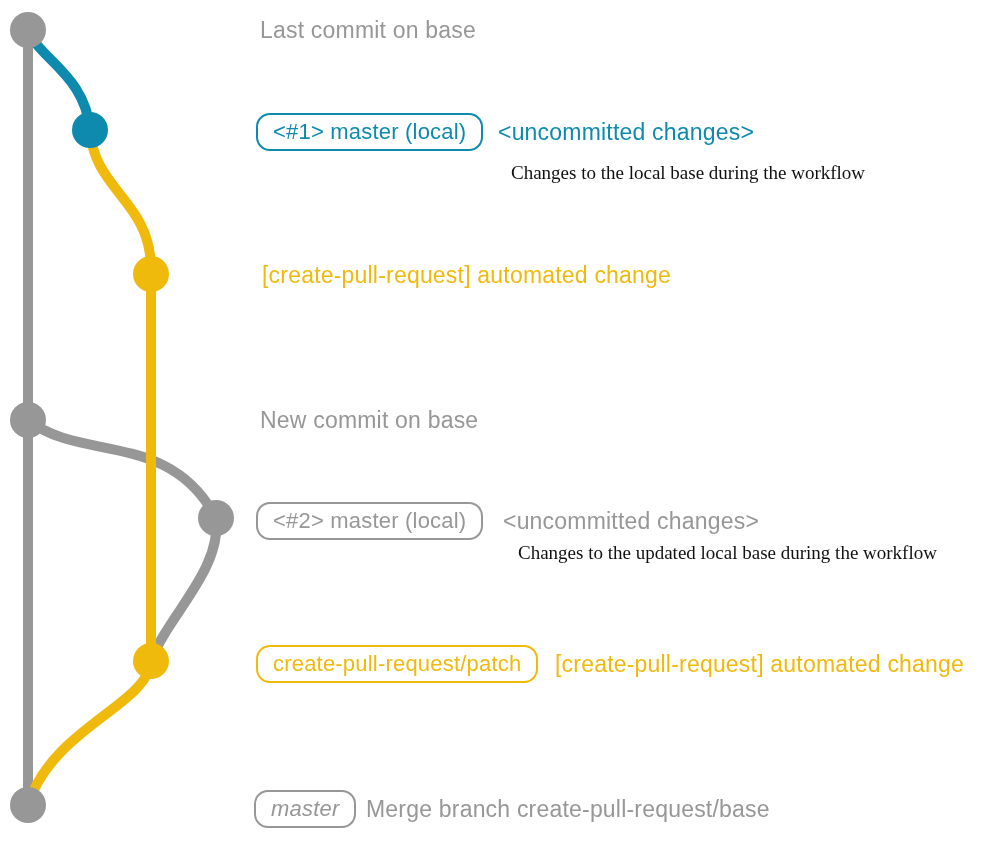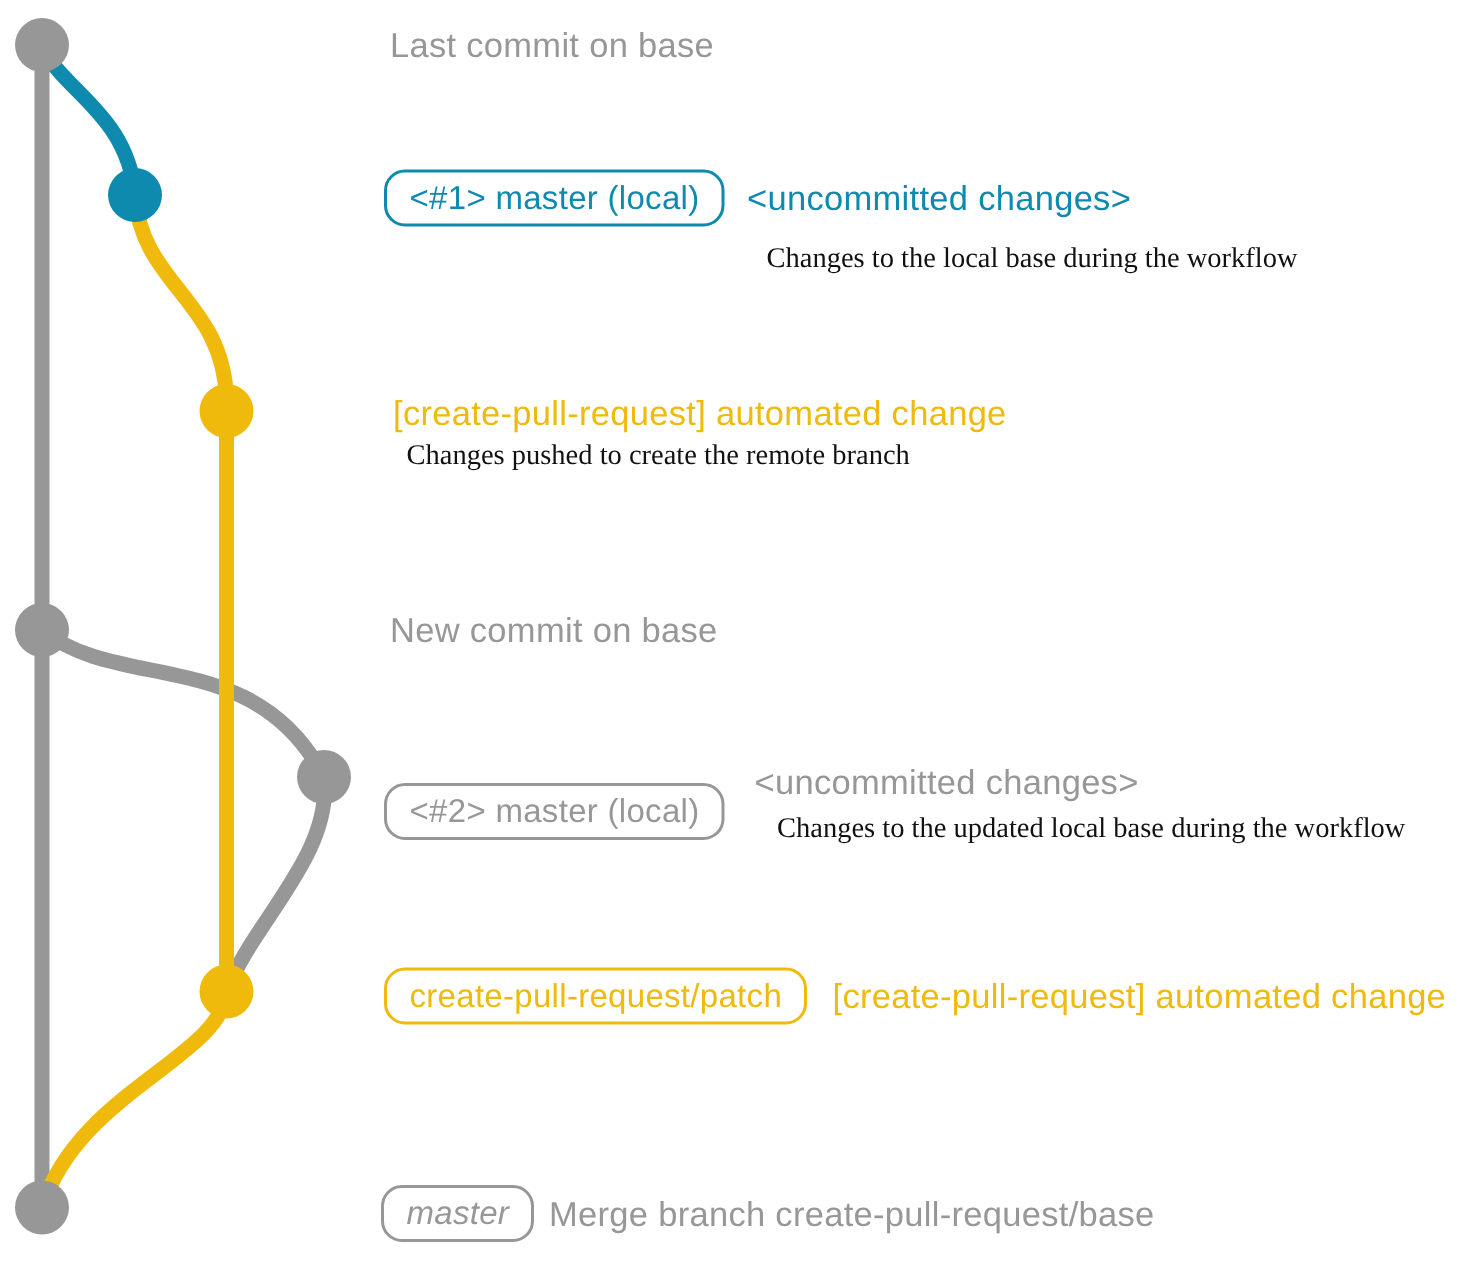--- a/index.html
+++ b/index.html
@@ -86,25 +86,24 @@
     <circle class="dot-base" cx="28" cy="805" r="18"></circle>
   </svg>
 
   <div class="lbl msg c-base" style="left:260px; top:17px;">Last commit on base</div>
 
   <div class="lbl badge badge-local" style="left:256px; top:113px;">&lt;#1&gt; master (local)</div>
   <div class="lbl msg c-local" style="left:498px; top:119px;">&lt;uncommitted changes&gt;</div>
   <div class="lbl note" style="left:511px; top:149px;margin-top:12px;">Changes to the local base during the workflow</div>
 
   <div class="lbl msg c-patch" style="left:262px; top:262px;">[create-pull-request] automated change</div>
-  <div class="lbl note" style="left:271px; top:292px;">Changes pushed to create the remote branch</div>
 
   <div class="lbl msg c-base" style="left:260px; top:407px;">New commit on base</div>
 
-  <div class="lbl badge badge-base" style="left:256px; top:522px;">&lt;#2&gt; master (local)</div>
+  <div class="lbl badge badge-base" style="left:256px; top:502px;">&lt;#2&gt; master (local)</div>
   <div class="lbl msg c-base" style="left:503px; top:508px;">&lt;uncommitted changes&gt;</div>
   <div class="lbl badge badge-patch" style="left:256px; top:645px;">create-pull-request/patch</div>
 
   <div class="lbl note" style="left:518px; top:541px;">Changes to the updated local base during the workflow</div>
   <div class="lbl msg c-patch" style="left:555px; top:651px;">[create-pull-request] automated change</div>
 
   <div class="lbl badge badge-base" style="left:254px; top:790px;font-style:italic;">master</div>
   <div class="lbl msg c-base" style="left:366px; top:796px;">Merge branch create-pull-request/base</div>
 
 </div>

